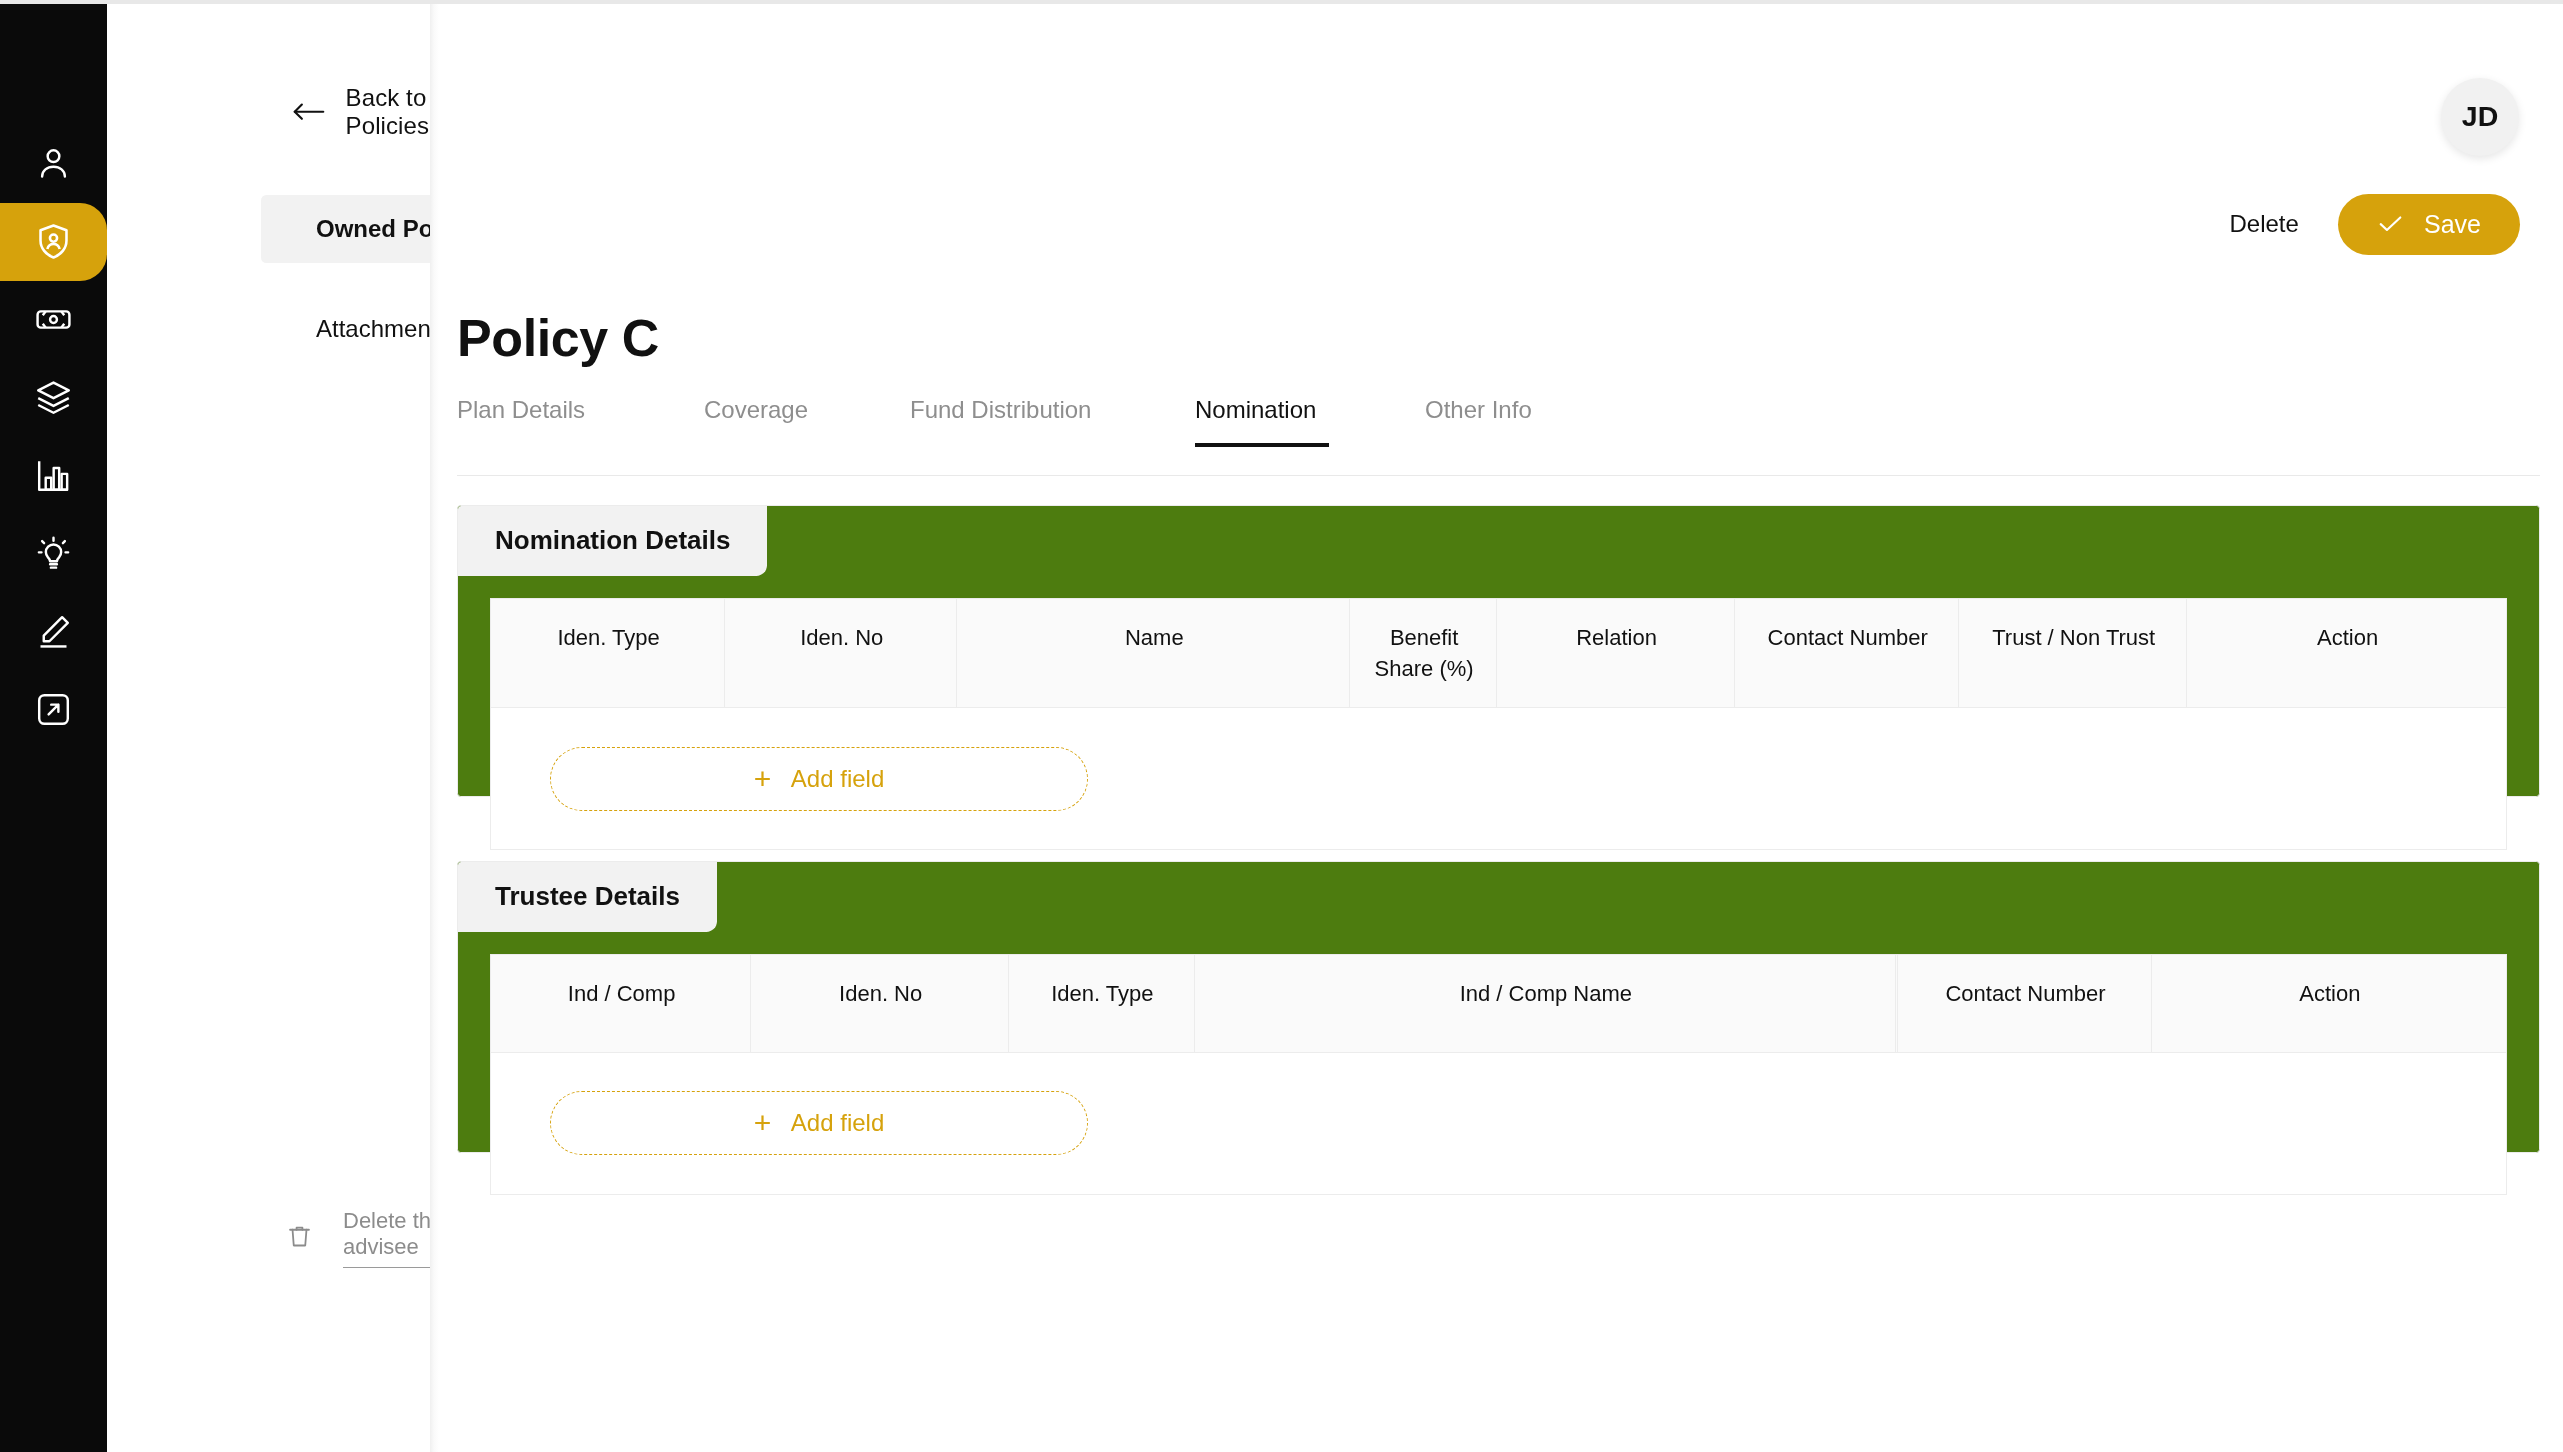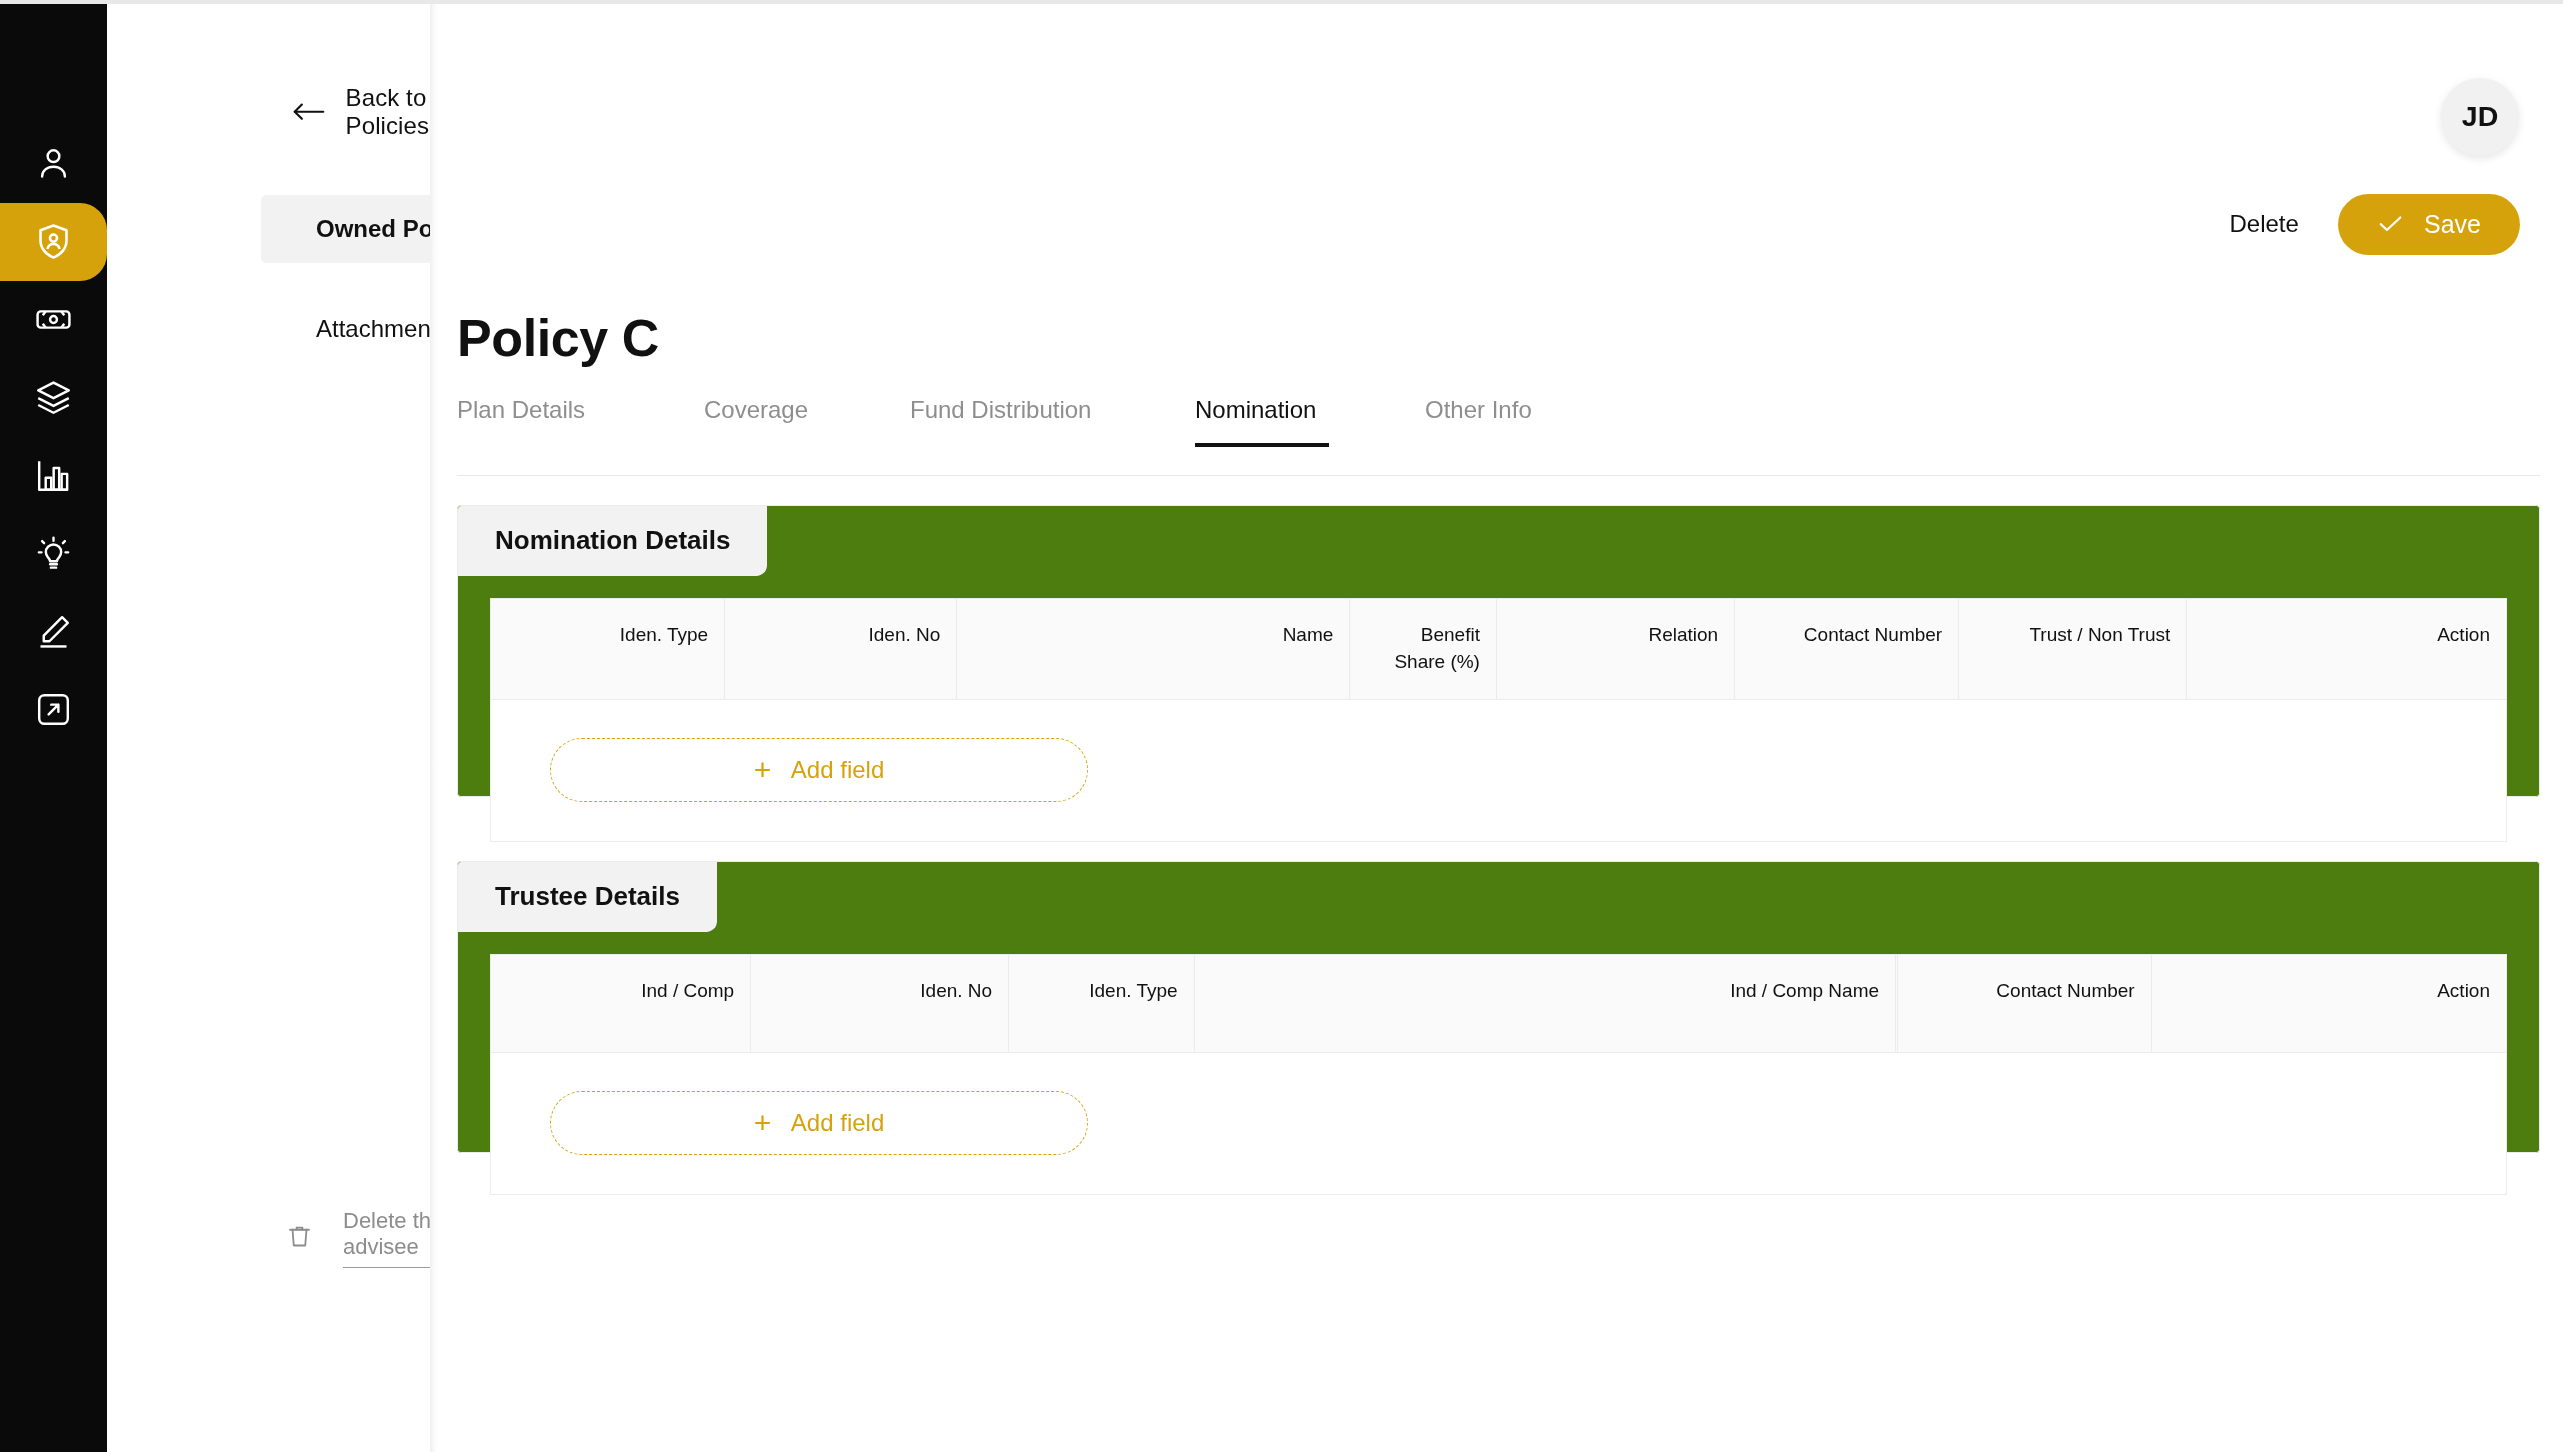--- a/index.html
+++ b/index.html
@@ -150,24 +150,24 @@
     position:absolute; left:32px; right:32px; top:92px;
     border:0.9px solid #ececec;
     border-collapse:collapse;
     width:calc(100% - 64px);
     table-layout:fixed;
   }
   .tbl th{
     background:#fafafa;
     border-right:0.9px solid #ececec;
     border-bottom:0.9px solid #ececec;
-    text-align:right;
+    text-align:center;
     vertical-align:top;
     padding:23px 16px 23px 18px;
-    font-size:19px; font-weight:normal; color:#111;
+    font-size:22px; font-weight:normal; color:#111;
     line-height:1.42;
     height:98px;
   }
   .tbl th:last-child{ border-right:none; }
   .tbl td{
     background:#fff; padding:0; border:none; height:142px;
     vertical-align:middle;
   }
 
   .add-field{

